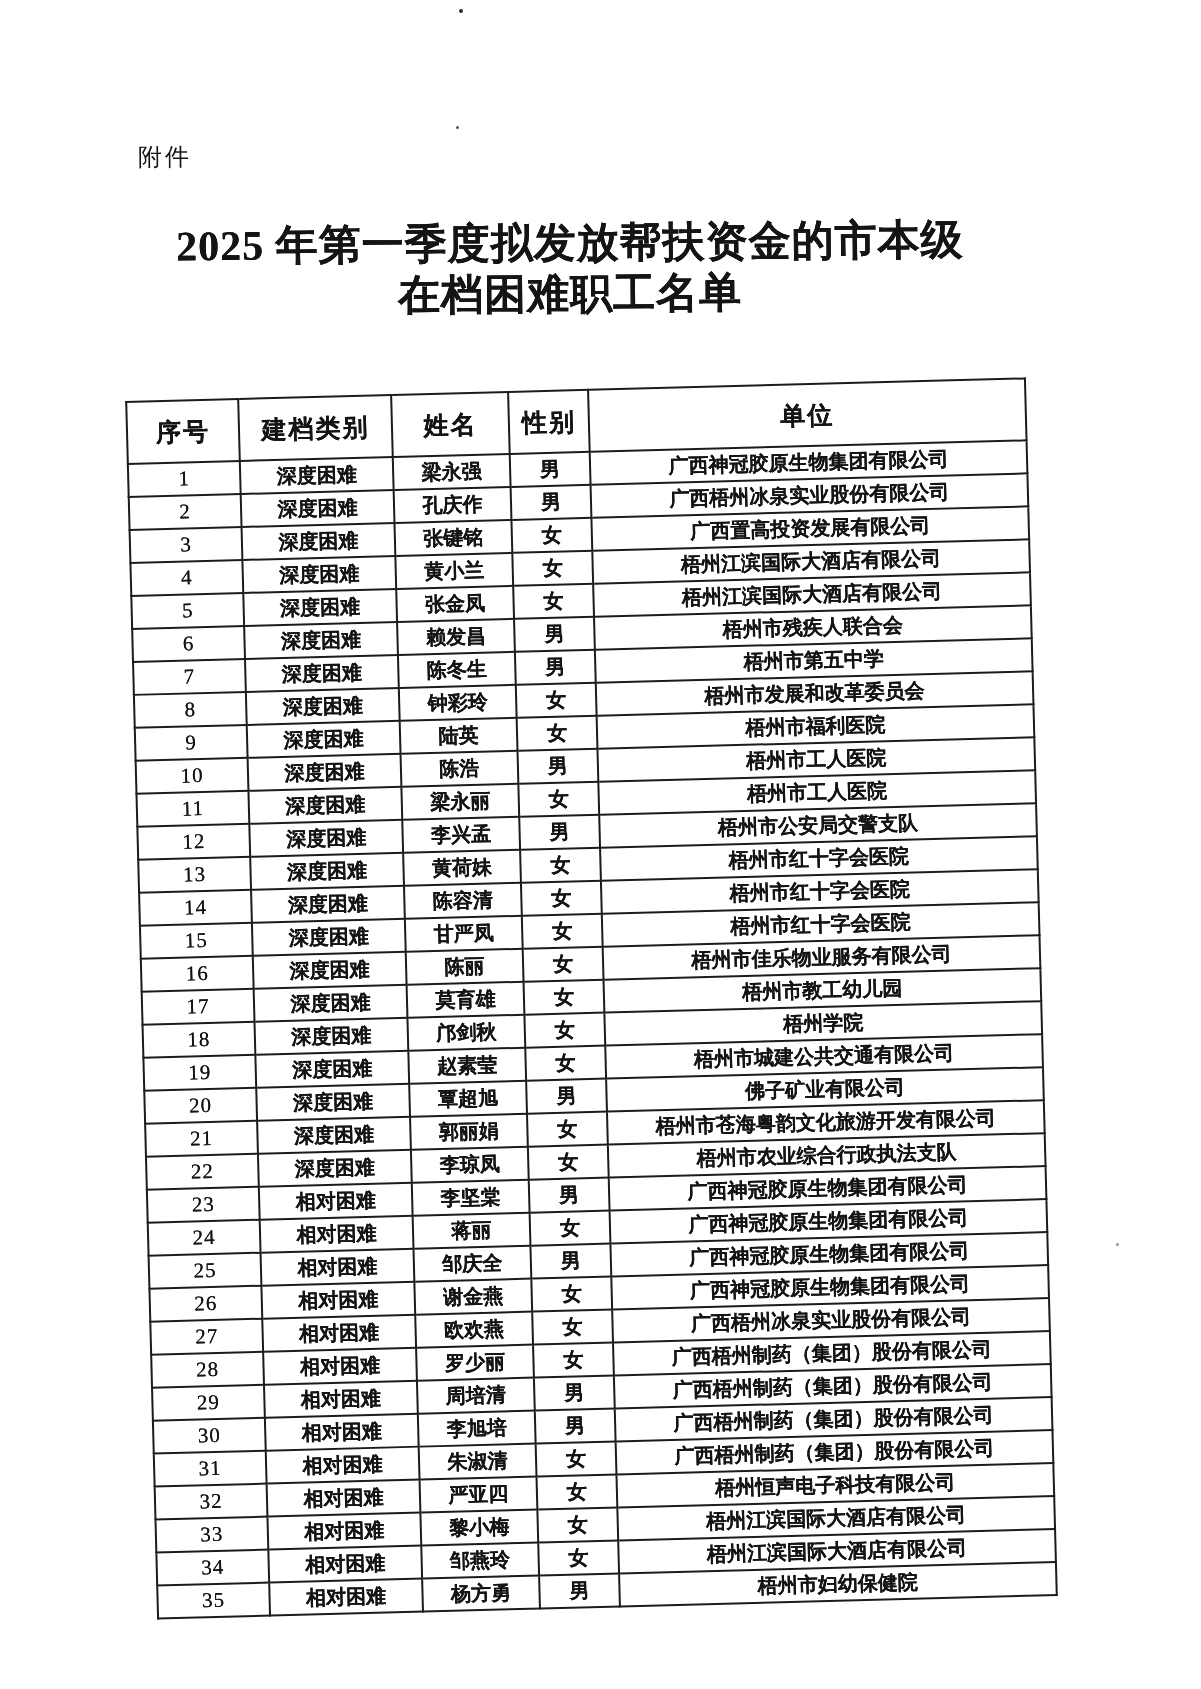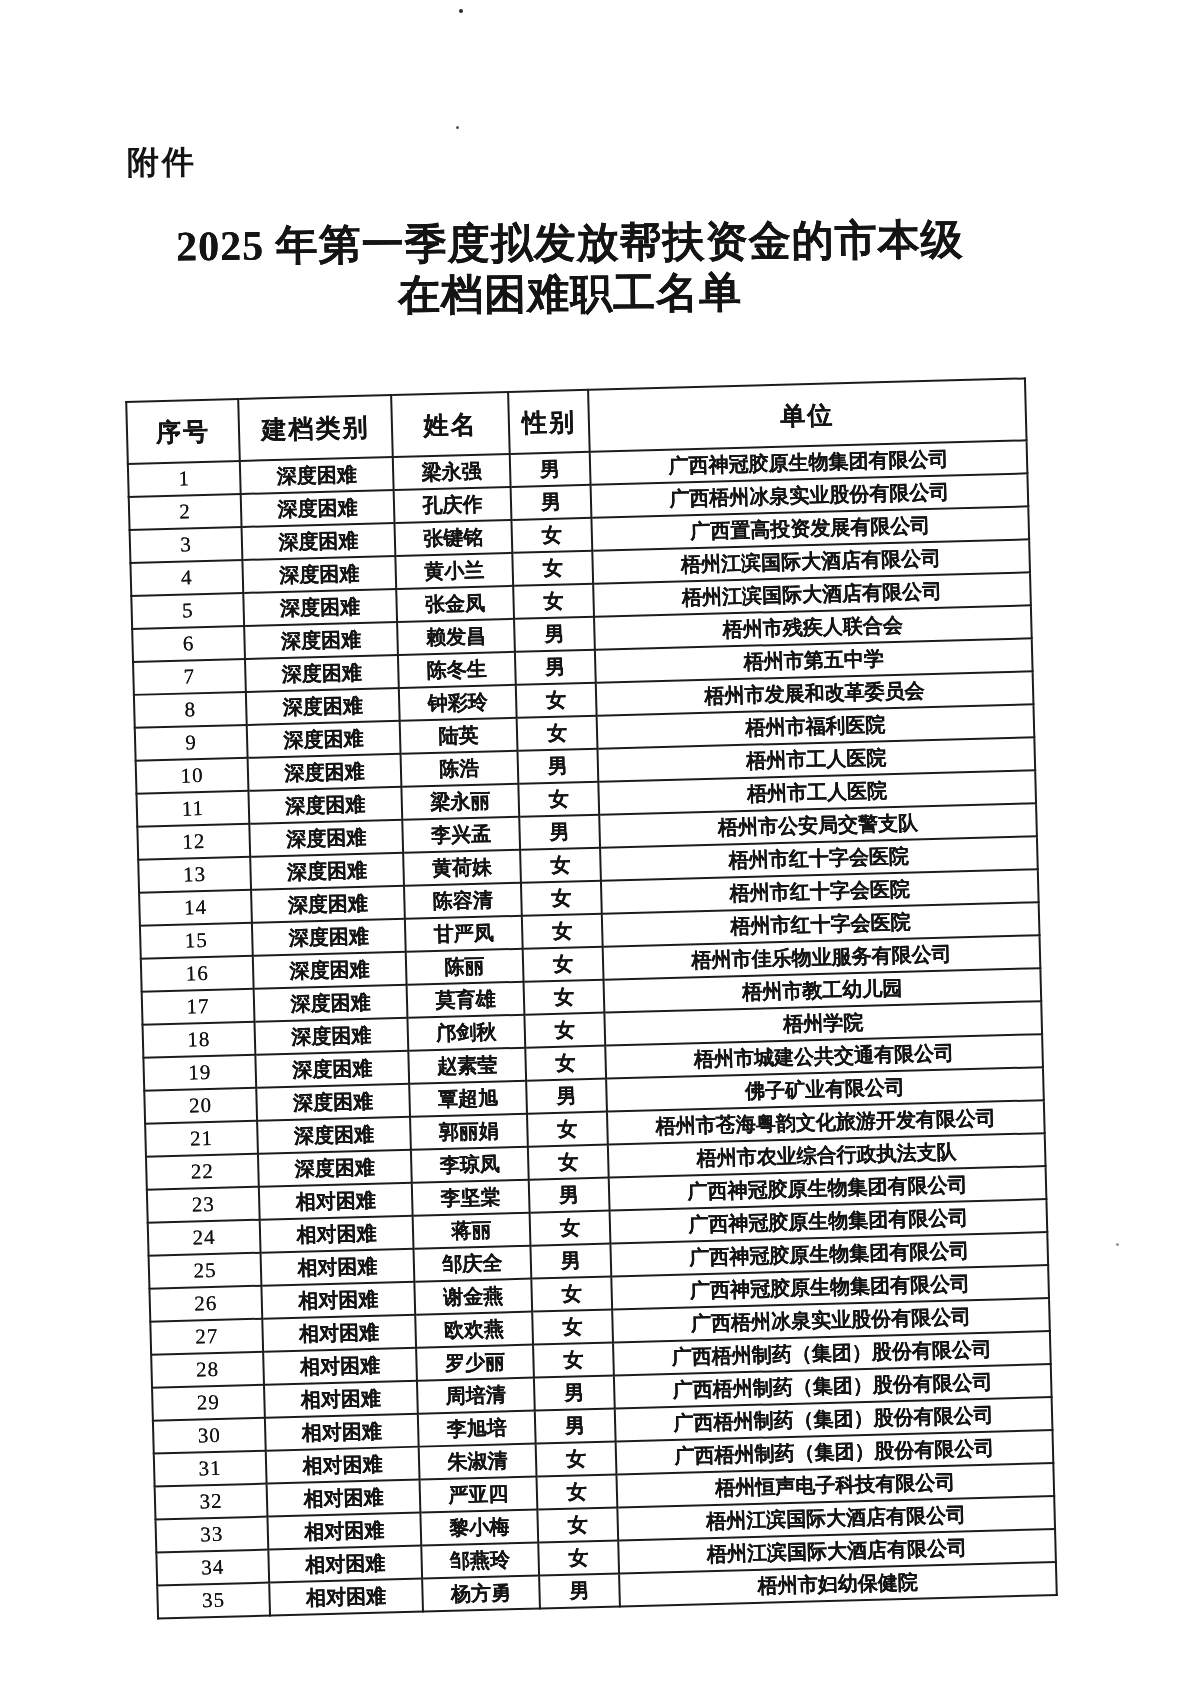--- a/index.html
+++ b/index.html
@@ -10,24 +10,24 @@
   body {
     position: relative;
     width: 1201px;
     height: 1689px;
     overflow: hidden;
     font-family: "Liberation Serif", "DejaVu Serif", serif;
     color: #141414;
   }
   .attachment-label {
     position: absolute;
-    left: 127px;
+    left: 138px;
     top: 141px;
-    font-size: 32px;
-    font-weight: 700;
+    font-size: 24px;
+    font-weight: 400;
     letter-spacing: 3px;
     transform: rotate(-0.4deg);
   }
   .doc-title {
     position: absolute;
     left: 30px;
     top: 218px;
     width: 1080px;
     text-align: center;
     font-size: 42px;

